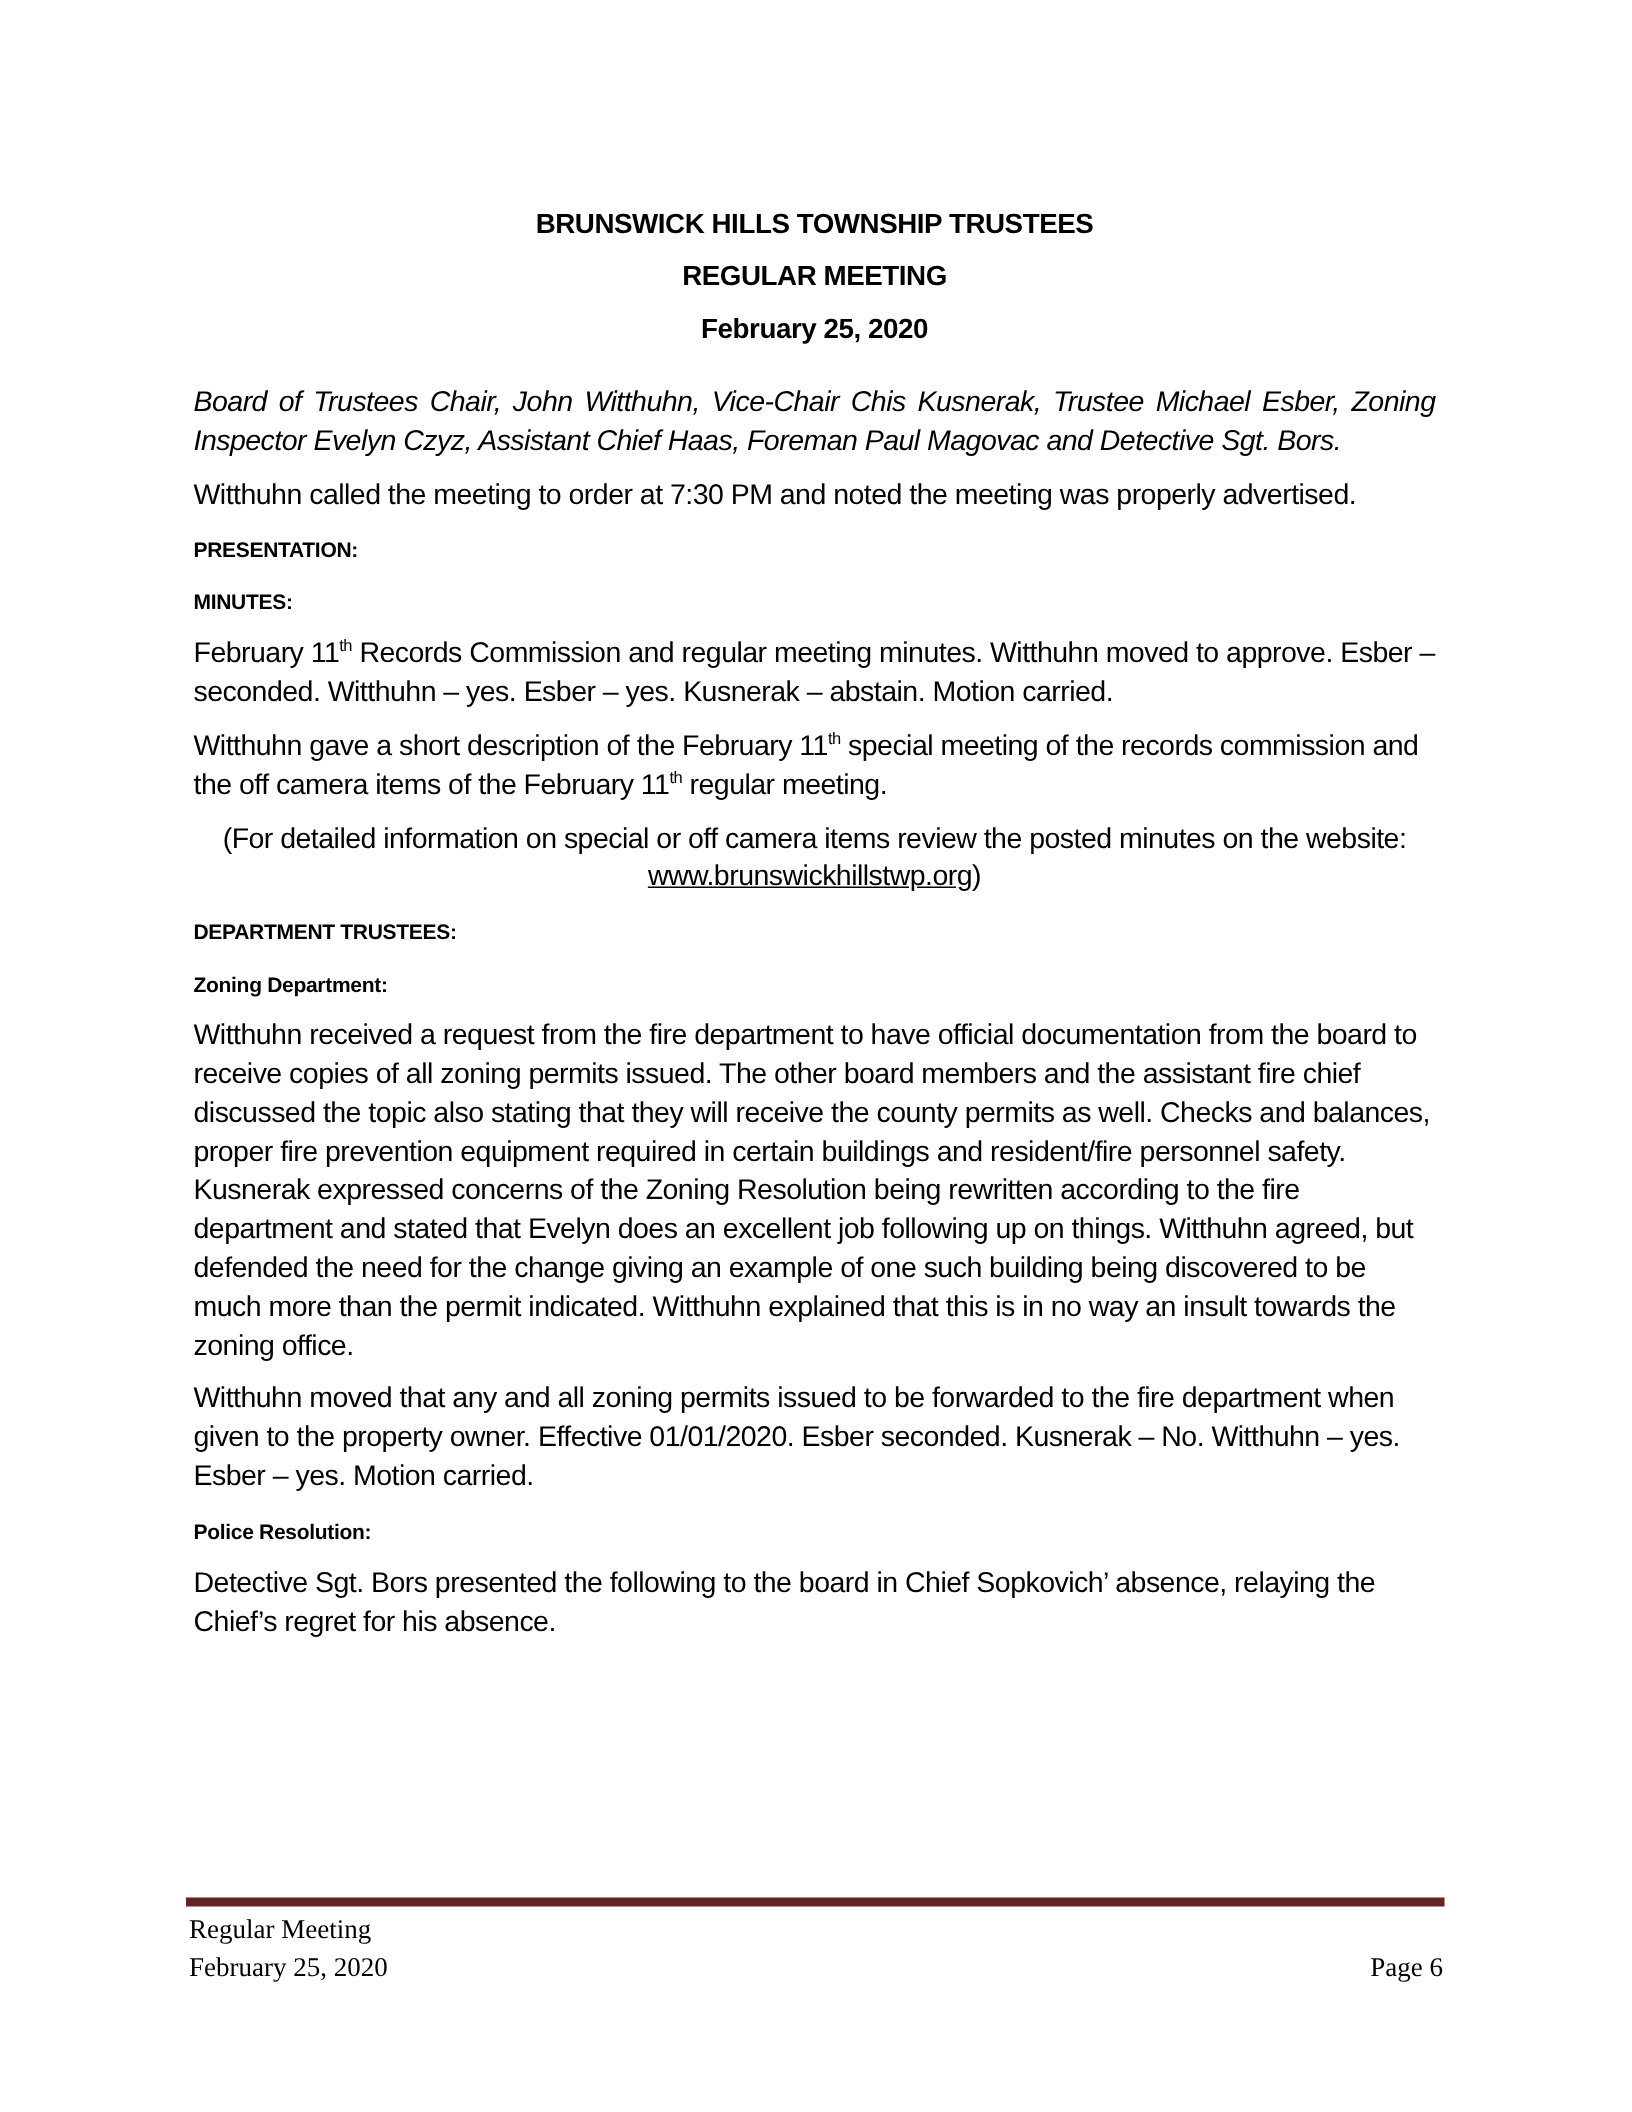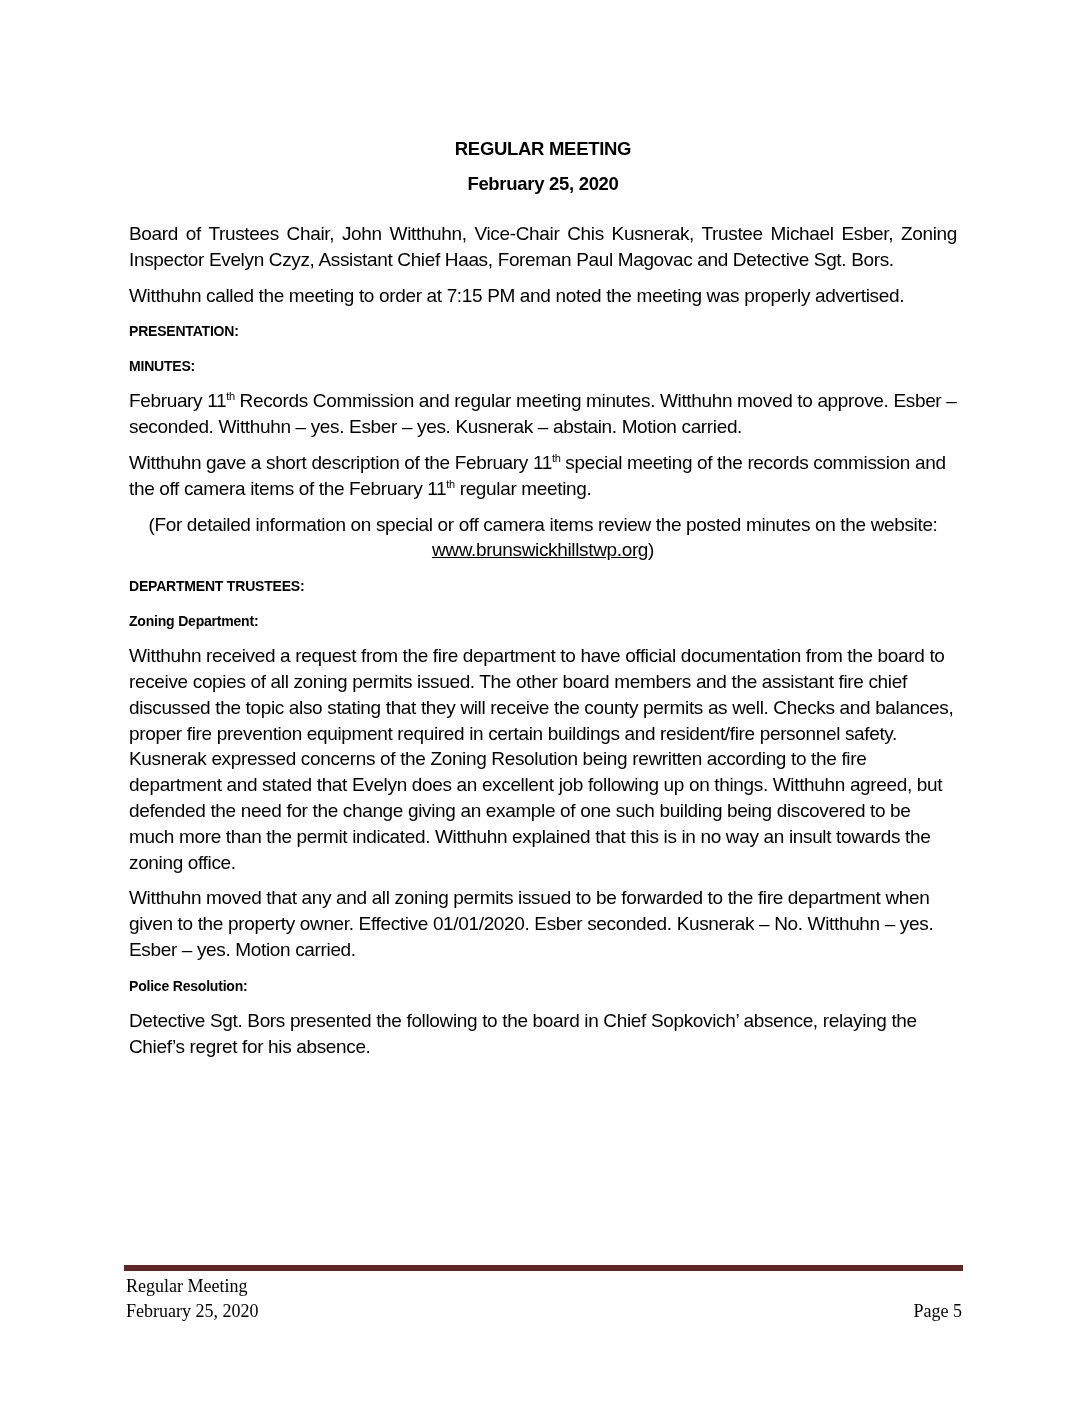--- a/index.html
+++ b/index.html
@@ -80,26 +80,27 @@
       top: 25px;
     }
   </style>
 </head>
 <body>
 
 <div class="page">
   <div class="content">
 
     <div class="title-block">
+      <div class="title">BRUNSWICK HILLS TOWNSHIP TRUSTEES</div>
       <div class="title">REGULAR MEETING</div>
       <div class="title">February 25, 2020</div>
     </div>
 
-    <p class="justify" style="text-align-last:left;">Board of Trustees Chair, John Witthuhn, Vice-Chair Chis Kusnerak, Trustee Michael Esber, Zoning Inspector Evelyn Czyz, Assistant Chief Haas, Foreman Paul Magovac and Detective Sgt. Bors.</p>
-    <p>Witthuhn called the meeting to order at 7:15 PM and noted the meeting was properly advertised.</p>
+    <p class="justify" style="text-align-last:left;font-style:italic;">Board of Trustees Chair, John Witthuhn, Vice-Chair Chis Kusnerak, Trustee Michael Esber, Zoning Inspector Evelyn Czyz, Assistant Chief Haas, Foreman Paul Magovac and Detective Sgt. Bors.</p>
+    <p>Witthuhn called the meeting to order at 7:30 PM and noted the meeting was properly advertised.</p>
 
     <h2>PRESENTATION:</h2>
     <h2>MINUTES:</h2>
 
     <p><span>February 11</span><sup>th</sup><span> Records Commission and regular meeting minutes. Witthuhn moved to approve. Esber – seconded. Witthuhn – yes. Esber – yes. Kusnerak – abstain. Motion carried.</span></p>
 
     <p><span>Witthuhn gave a short description of the February 11</span><sup>th</sup><span> special meeting of the records commission and the off camera items of the February 11</span><sup>th</sup><span> regular meeting.</span></p>
 
     <p class="center" style="padding:0 4px;"><span>(For detailed information on special or off camera items review the posted minutes on the website: </span><a class="link" href="#">www.brunswickhillstwp.org</a><span>)</span></p>
 
@@ -112,15 +113,15 @@
     <h2>Police Resolution:</h2>
     <p>Detective Sgt. Bors presented the following to the board in Chief Sopkovich’ absence, relaying the Chief’s regret for his absence.</p>
   </div>
 
   <div class="footer-rule"></div>
   <div class="footer">
     <div class="left">
       <div>Regular Meeting</div>
       <div>February 25, 2020</div>
     </div>
-    <div class="right">Page 5</div>
+    <div class="right">Page 6</div>
   </div>
 </div>
 
 </body></html>

